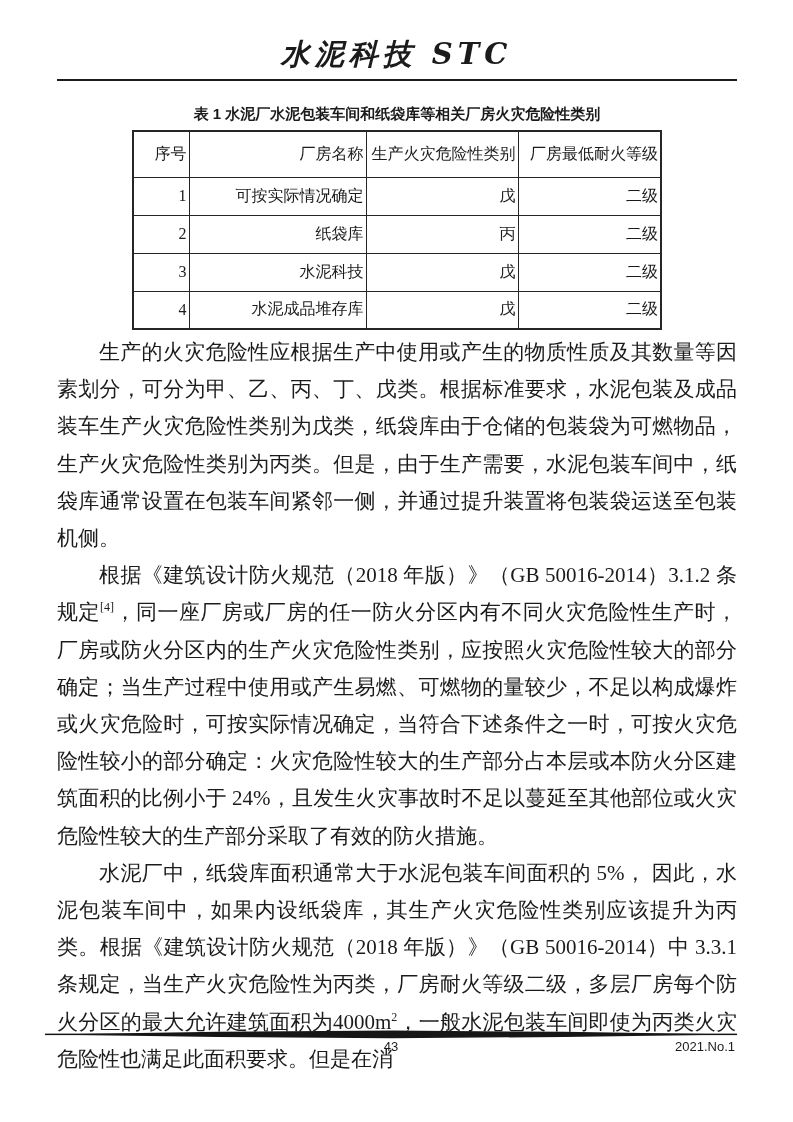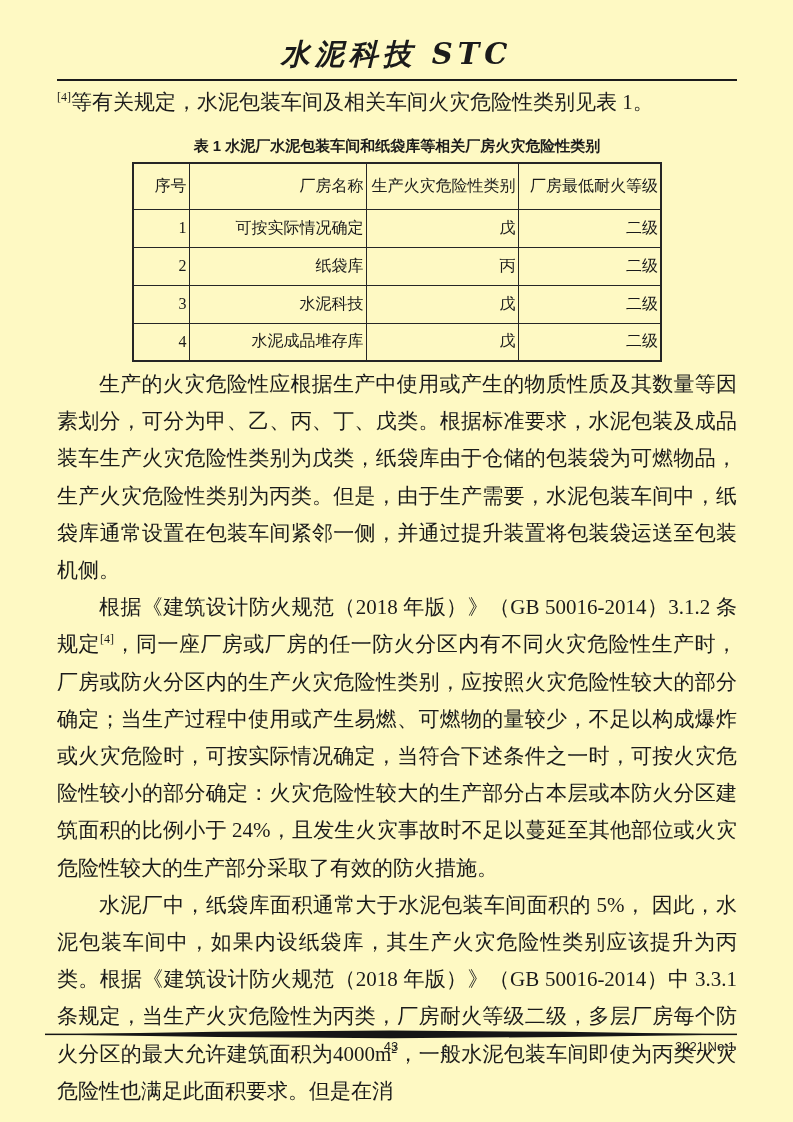--- a/index.html
+++ b/index.html
@@ -1,20 +1,20 @@
 <!DOCTYPE html>
 <html lang="zh"><head>
 <meta charset="utf-8">
 <style>
   html,body{margin:0;padding:0;background:#e8e8e8;}
   .page{
     position:relative;
     width:793px;height:1122px;
     margin:0 auto;
-    background:#fef9c3;
+    background:#ffffff;
     font-family:"Liberation Serif","DejaVu Serif",serif;
     color:#1b1b1b;
     overflow:hidden;
     box-sizing:border-box;
   }
   
   .journal-header{
     position:absolute;top:36px;left:57px;right:57px;
     text-align:center;
   }
@@ -109,21 +109,20 @@
 
 <div class="page">
 
   <div class="journal-header">
     <div class="journal-title">水泥科技 STC</div>
   </div>
   <div class="header-rule"></div>
 
   <div class="content">
 
-    <p class="intro-para"><sup>[4]</sup><span>等有关规定，水泥包装车间及相关车间火灾危险性类别见表 1。</span></p>
 
     <div class="table-caption">表 1 水泥厂水泥包装车间和纸袋库等相关厂房火灾危险性类别</div>
 
     <table class="fire-table">
       <colgroup>
         <col style="width:56px">
         <col style="width:177px">
         <col style="width:152px">
         <col style="width:143px">
       </colgroup>

